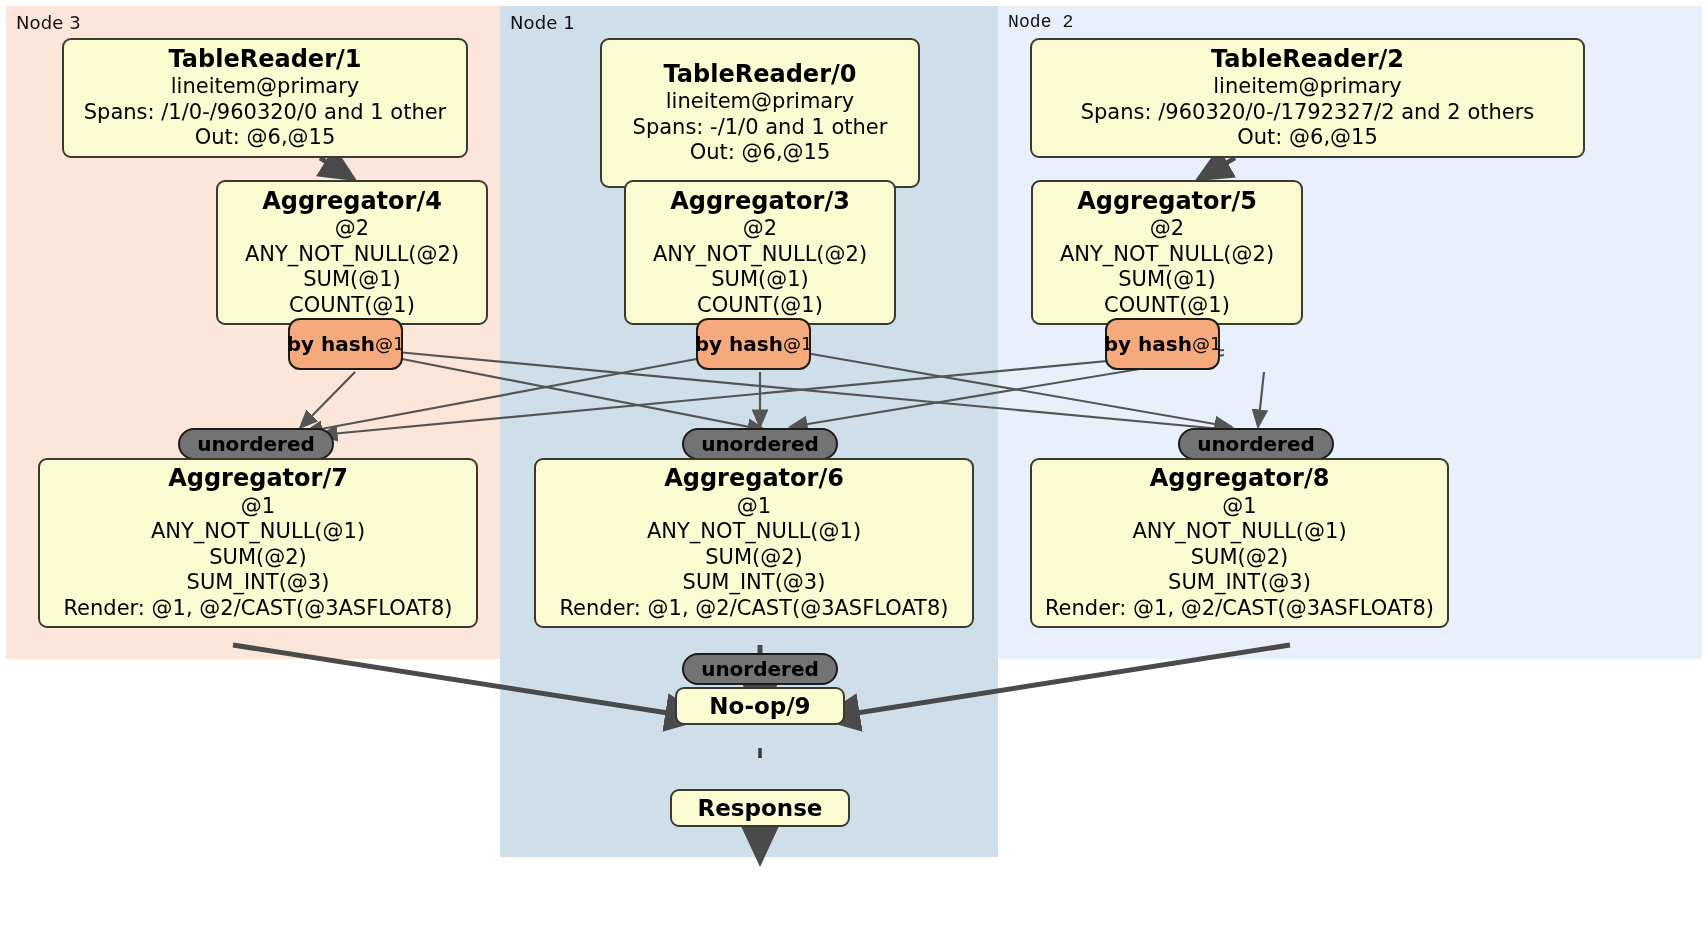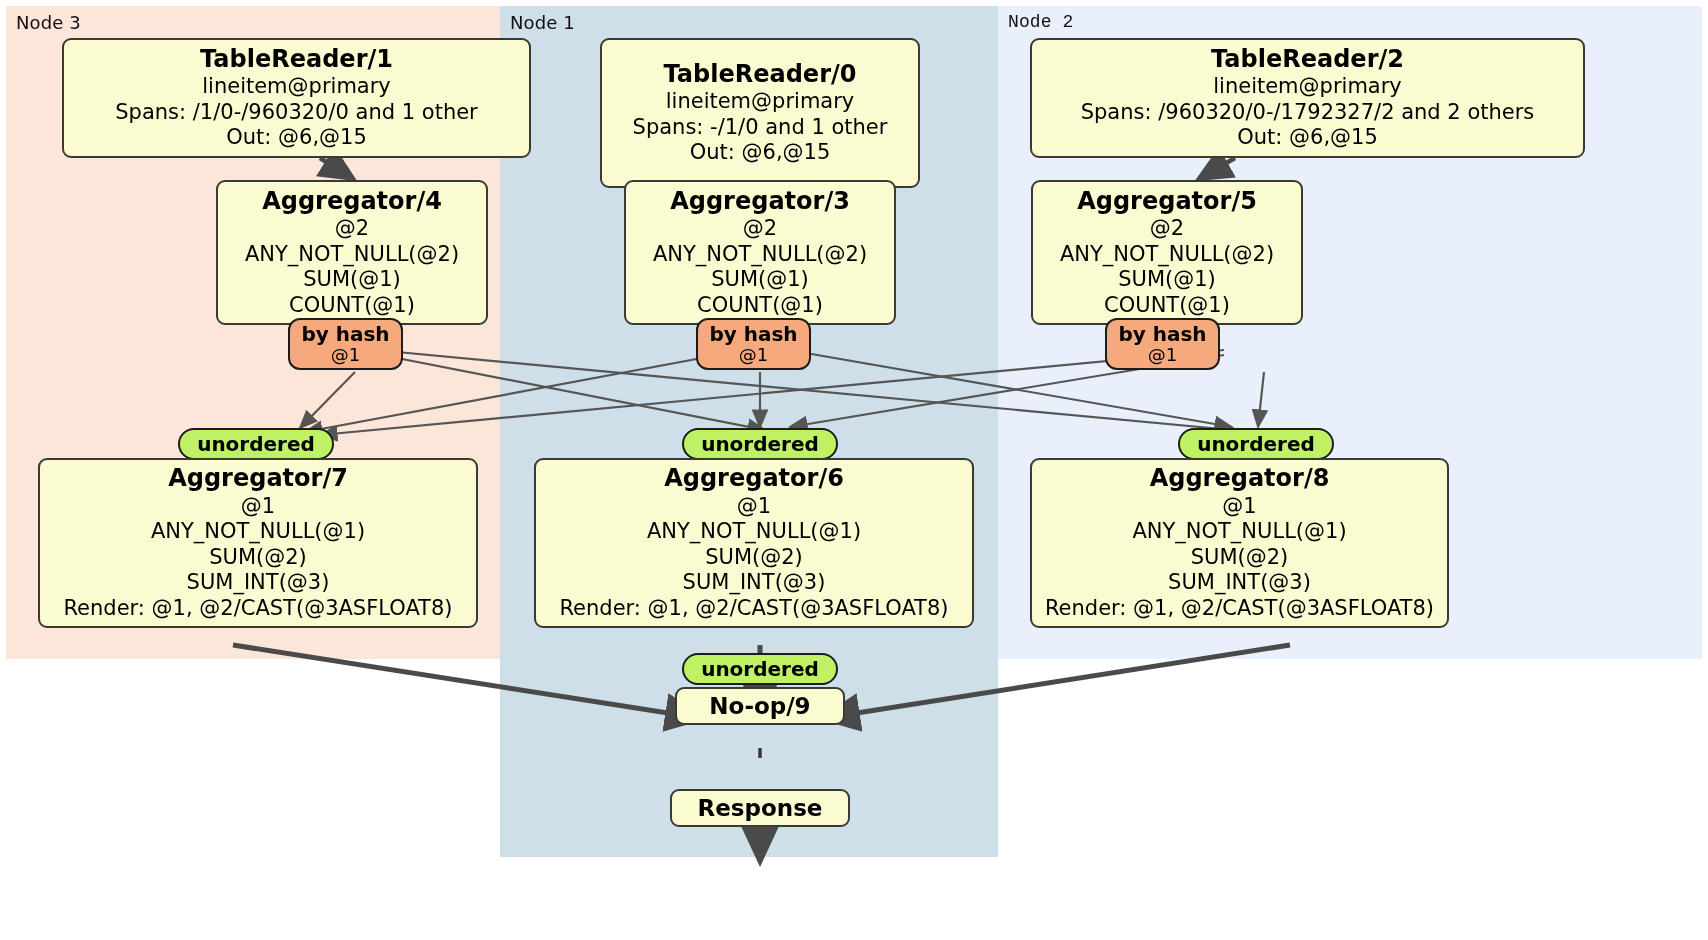--- a/index.html
+++ b/index.html
@@ -31,27 +31,27 @@
   .proc .title{font-size:24px;font-weight:bold;line-height:1.22;white-space:nowrap;}
   .proc .line{font-size:21px;line-height:1.22;white-space:nowrap;}
 
   .proc.small{padding:3px 14px;}
   .proc.small .title{font-size:23px;}
 
   
   .badge{
     position:absolute;box-sizing:border-box;
     border:2px solid #1c1c1c;text-align:center;color:#000;
-    display:flex;flex-direction:column;align-items:center;justify-content:center;
+    display:flex;flex-direction:row;align-items:center;justify-content:center;
     line-height:1.12;
   }
   .badge .b1{font-size:20px;font-weight:bold;white-space:nowrap;}
   .badge .b2{font-size:18px;white-space:nowrap;}
   .badge.hash{background:#f6a97d;border-radius:12px;}
-  .badge.unordered{background:#bef264;border-radius:19px;}
+  .badge.unordered{background:#737373;border-radius:19px;}
 </style>
 </head>
 <body>
 
 <div id="stage">
 
   <div class="node-panel" style="left:6px;top:6px;width:494px;height:653px;background:#fce6da;">
     <span class="node-label">Node 3</span>
   </div>
 
@@ -108,21 +108,21 @@
 
     <g stroke="#3a3a32" stroke-width="3.5" fill="none">
       <path d="M760,748 L760,758"></path>
     </g>
 
     <g stroke="#4a4a4a" stroke-width="5" fill="none">
       <path d="M760,800 L760,860" marker-end="url(#arrowThick)"></path>
     </g>
   </svg>
 
-  <div class="proc" style="left:62px;top:38px;width:469px;height:120px;">
+  <div class="proc" style="left:62px;top:38px;width:406px;height:120px;">
     <div class="title">TableReader/1</div>
     <div class="line">lineitem@primary</div>
     <div class="line">Spans: /1/0-/960320/0 and 1 other</div>
     <div class="line">Out: @6,@15</div>
   </div>
 
   <div class="proc" style="left:600px;top:38px;width:320px;height:150px;">
     <div class="title">TableReader/0</div>
     <div class="line">lineitem@primary</div>
     <div class="line">Spans: -/1/0 and 1 other</div>

